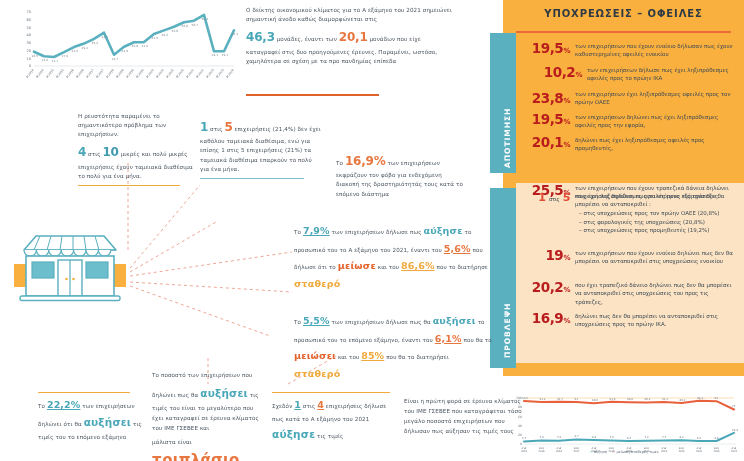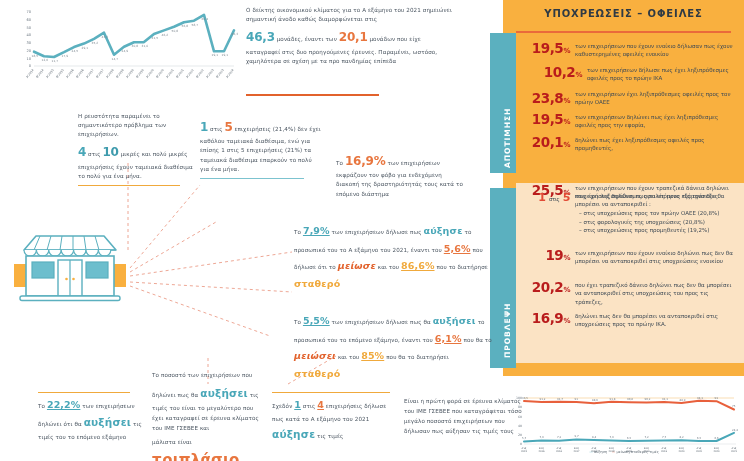--- a/index.html
+++ b/index.html
@@ -10,21 +10,21 @@
     overflow:hidden;position:relative;
     color:#3d4852;
   }
   .page{position:relative;width:744px;height:461px;}
 
   
   .txt{font-size:5.6px;line-height:1.62;color:#4a5560;letter-spacing:.1px;}
   .big{font-size:12px;font-weight:bold;letter-spacing:-.2px;vertical-align:baseline;}
   .mid{font-size:9.5px;font-weight:bold;text-decoration:underline;}
   .teal{color:#49a7b8;} .tealD{color:#3f9bad;}
-  .org{color:#e8763f;} .orgD{color:#e2622c;font-style:italic;} .yel{color:#f0a93c;}
+  .org{color:#e8763f;} .orgD{color:#e2622c;} .yel{color:#f0a93c;}
   .word{font-size:9.5px;font-weight:bold;letter-spacing:.2px;}
 
   
   .topchart{position:absolute;left:8px;top:4px;width:232px;height:86px;}
   .topchart svg{display:block;}
 
   
   .tr-copy{position:absolute;left:246px;top:6px;width:210px;}
   .tr-rule{position:absolute;left:246px;top:94px;width:133px;height:2.2px;background:#e2622c;}
 

